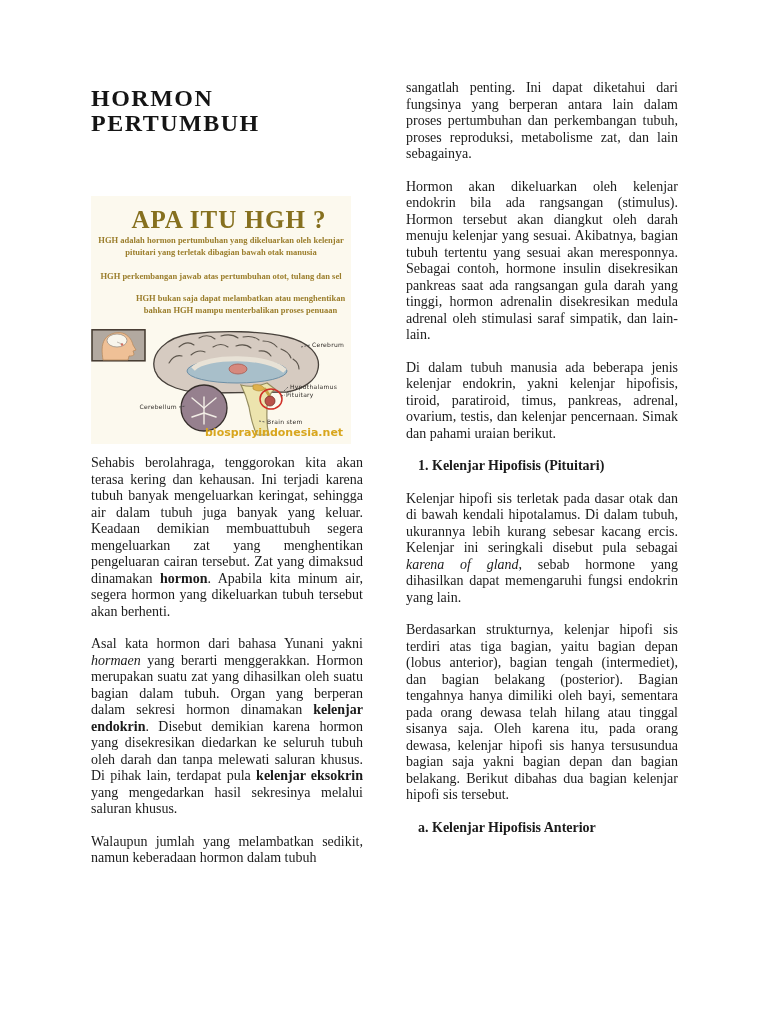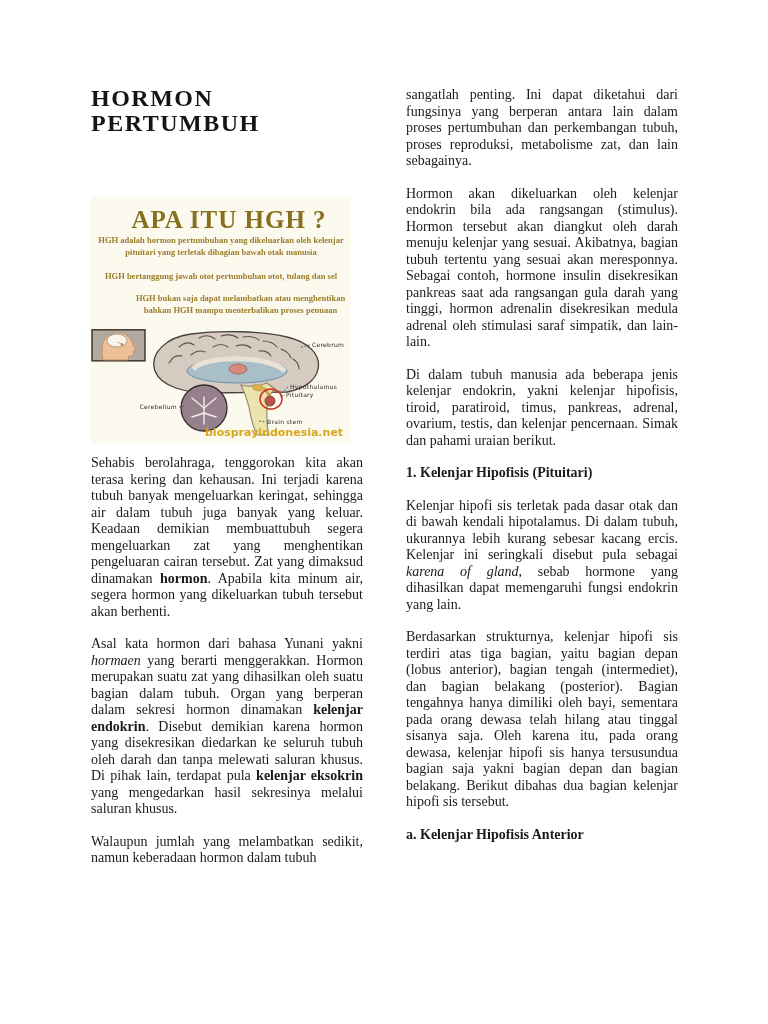--- a/index.html
+++ b/index.html
@@ -2,21 +2,21 @@
 <html><head>
 <meta charset="utf-8">
 <style>
   html,body { margin:0; padding:0; background:#ffffff; }
   .page {
     position:relative; width:768px; height:1024px; background:#ffffff;
     font-family:"Liberation Serif","DejaVu Serif",serif; color:#1b1b1b; overflow:hidden;border-radius:14px;
   }
   .col { position:absolute; }
   .col-left  { left:91px;  top:86px; width:272px; }
-  .col-right { left:406px; top:87px; width:272px; }
+  .col-right { left:406px; top:80px; width:272px; }
 
   .doc-title {
     margin:0; font-size:24px; line-height:25px; font-weight:bold;
     letter-spacing:1.5px; color:#151515;
   }
 
   .figure {
     margin-top:60px; margin-bottom:11px; width:260px; height:248px;
     background:#fcf9ee; position:relative;
   }
@@ -30,38 +30,38 @@
   }
   .fig-cap1 { margin-top:0; }
   .fig-cap2 { margin-top:12px; white-space:nowrap; }
   .fig-cap3 { margin-top:10px;padding-left:44px; }
   .diagram { position:absolute; left:0; bottom:0; width:260px; height:115px; }
 
   .para {
     margin:0 0 16px 0; text-align:justify; font-size:14px; line-height:16.5px;
   }
   .sec-heading {
-    margin:6px 0 16px 0; font-size:14px; line-height:16.5px; font-weight:bold;
+    margin:6px 0 16px 12px; font-size:14px; line-height:16.5px; font-weight:bold;
   }
   .diagram svg text { font-family:"DejaVu Sans","Liberation Sans",sans-serif; }
   .lbl { font-size:6px; fill:#2e2a26; letter-spacing:0.3px; }
   .watermark-text { font-size:11px; font-weight:bold; fill:#d8a61e; }
 </style>
 </head>
 <body>
 
 <div class="page">
 
   <div class="col col-left">
     <h1 class="doc-title"><span>HORMON PERTUMBUH</span><br></h1>
 
     <div class="figure">
       <div class="fig-heading">APA ITU HGH ?</div>
       <div class="fig-cap fig-cap1">HGH adalah hormon pertumbuhan yang dikeluarkan oleh kelenjar pituitari yang terletak dibagian bawah otak manusia</div>
-      <div class="fig-cap fig-cap2">HGH bertanggung jawab otot pertumbuhan otot, tulang dan sel</div>
+      <div class="fig-cap fig-cap2">HGH perkembangan jawab atas pertumbuhan otot, tulang dan sel</div>
       <div class="fig-cap fig-cap3">HGH bukan saja dapat melambatkan atau menghentikan bahkan HGH mampu menterbalikan proses penuaan</div>
 
       <div class="diagram">
         <svg viewBox="0 0 260 115" width="260" height="115" xmlns="http://www.w3.org/2000/svg">
 
           <g>
             <rect x="1" y="0.8" width="53" height="31" fill="#b2a9a0" stroke="#42382e" stroke-width="1.5"></rect>
             <path d="M12,31 C11,24 10,16 14,10 C18,4 28,2 34,5 C39,8 41,12 42,16 L45,21 L42,22 L43,25 C43,27 40,27 38,27 L37,31 Z" fill="#efc096" stroke="#b98b60" stroke-width="0.8"></path>
             <ellipse cx="26" cy="11.5" rx="10" ry="6.5" fill="#f8f5ec" stroke="#9a9288" stroke-width="0.8"></ellipse>
             <circle cx="31" cy="15.5" r="1.3" fill="#d86c5a"></circle>

